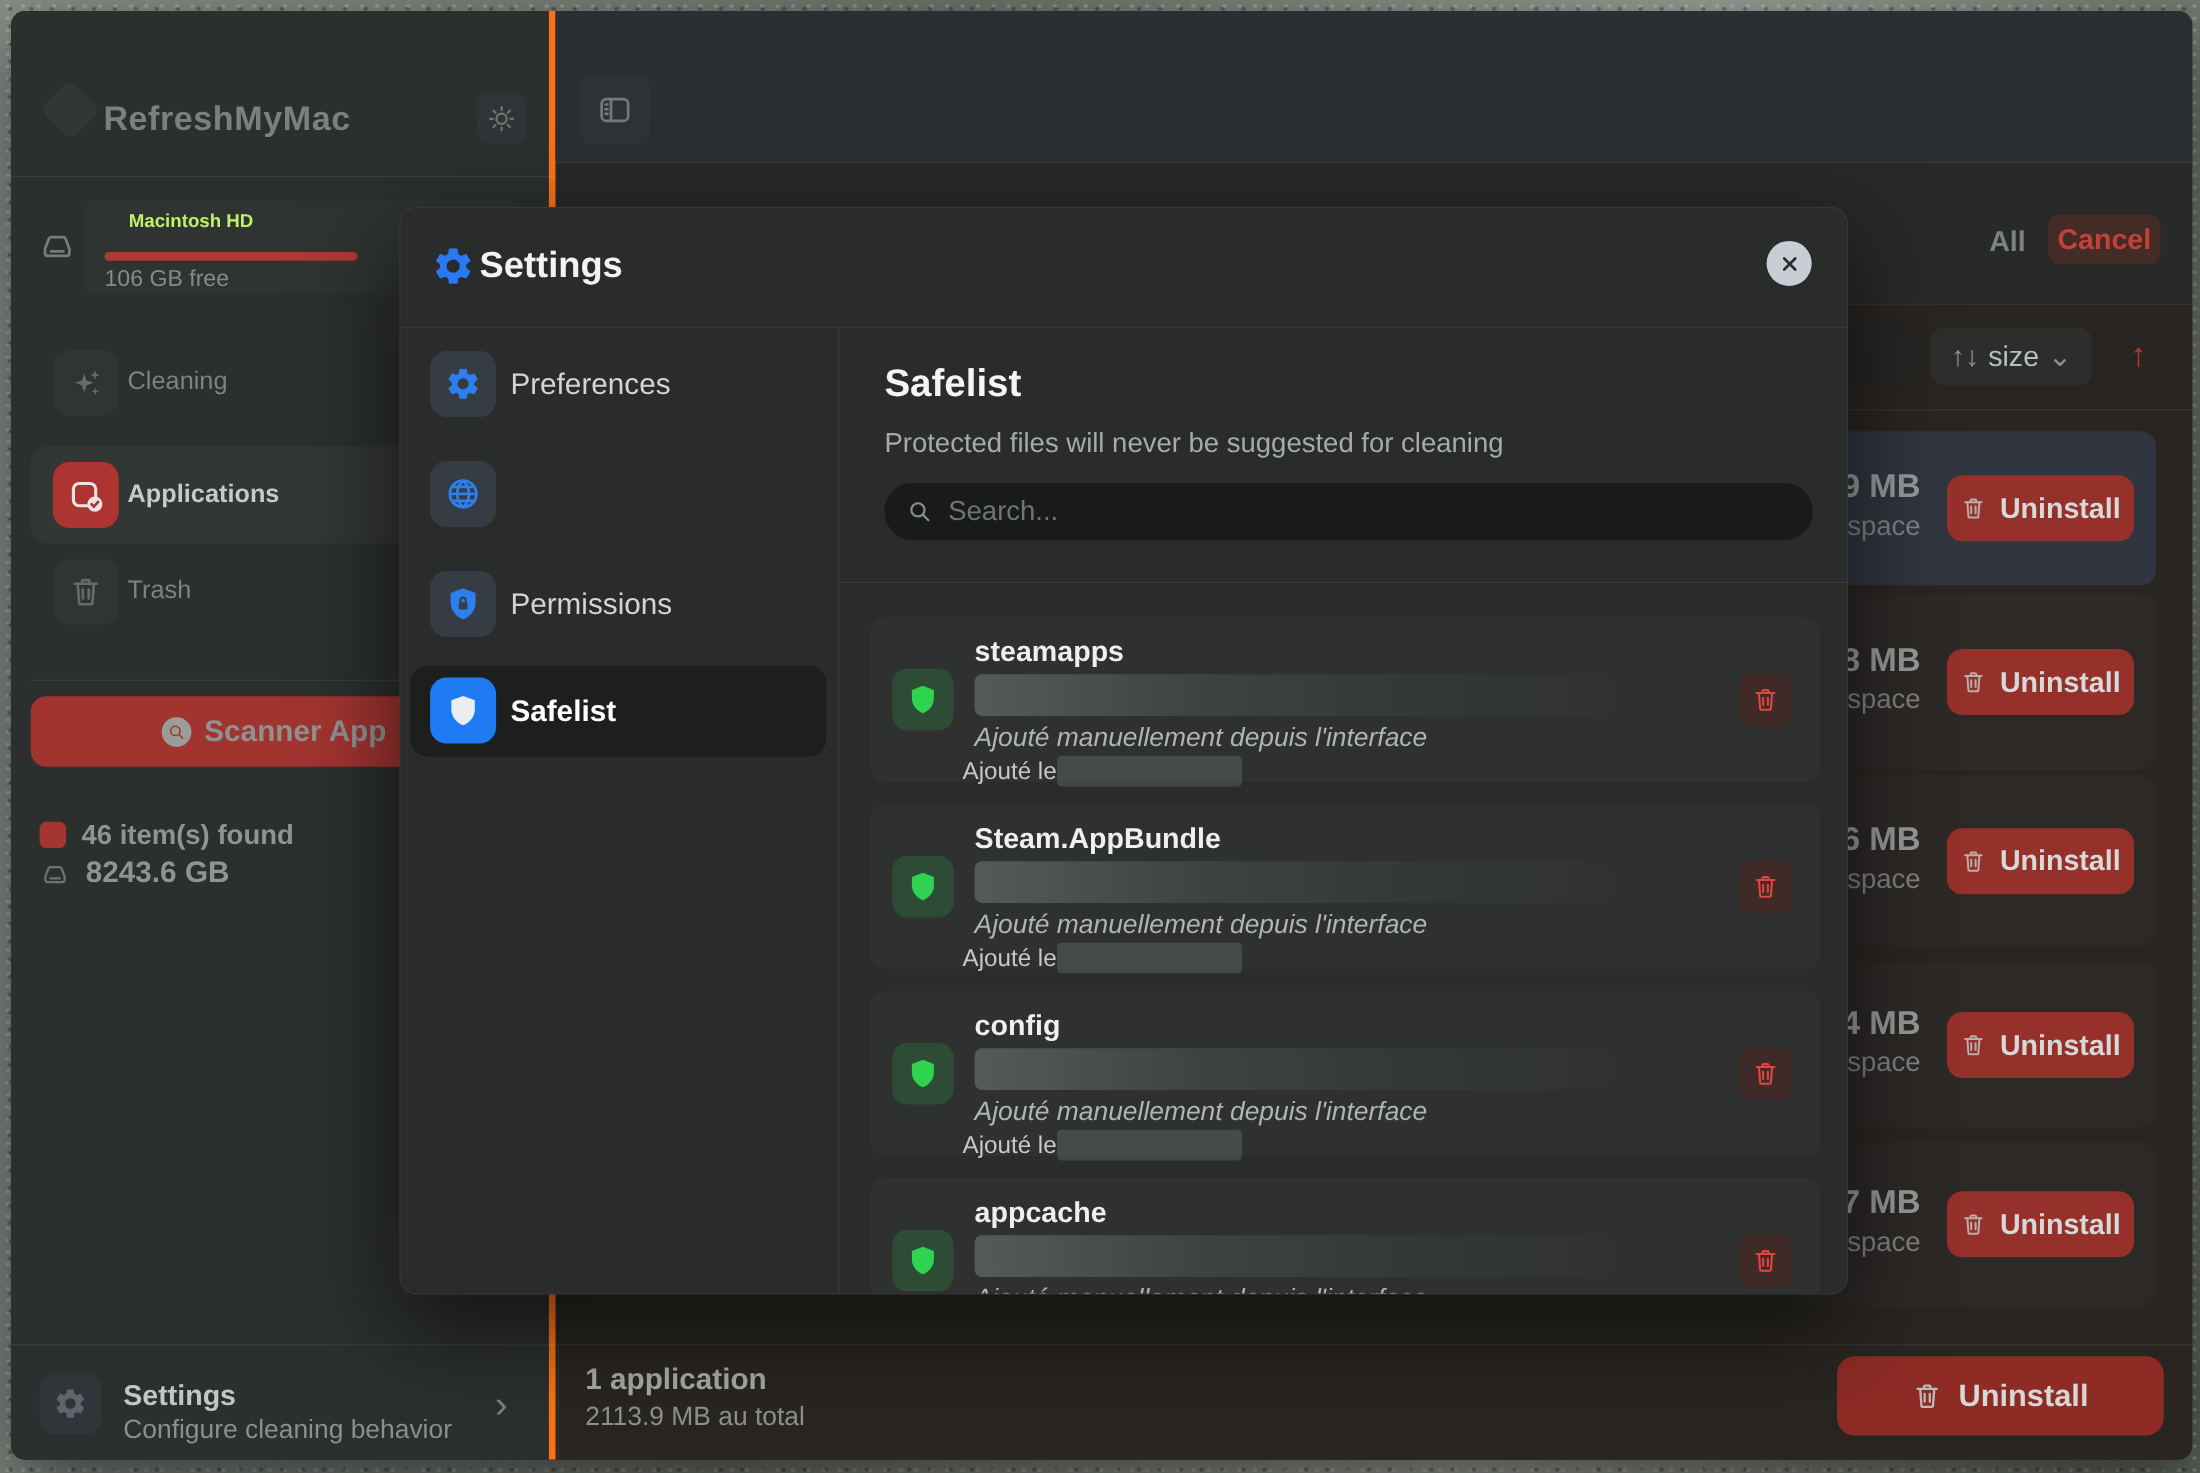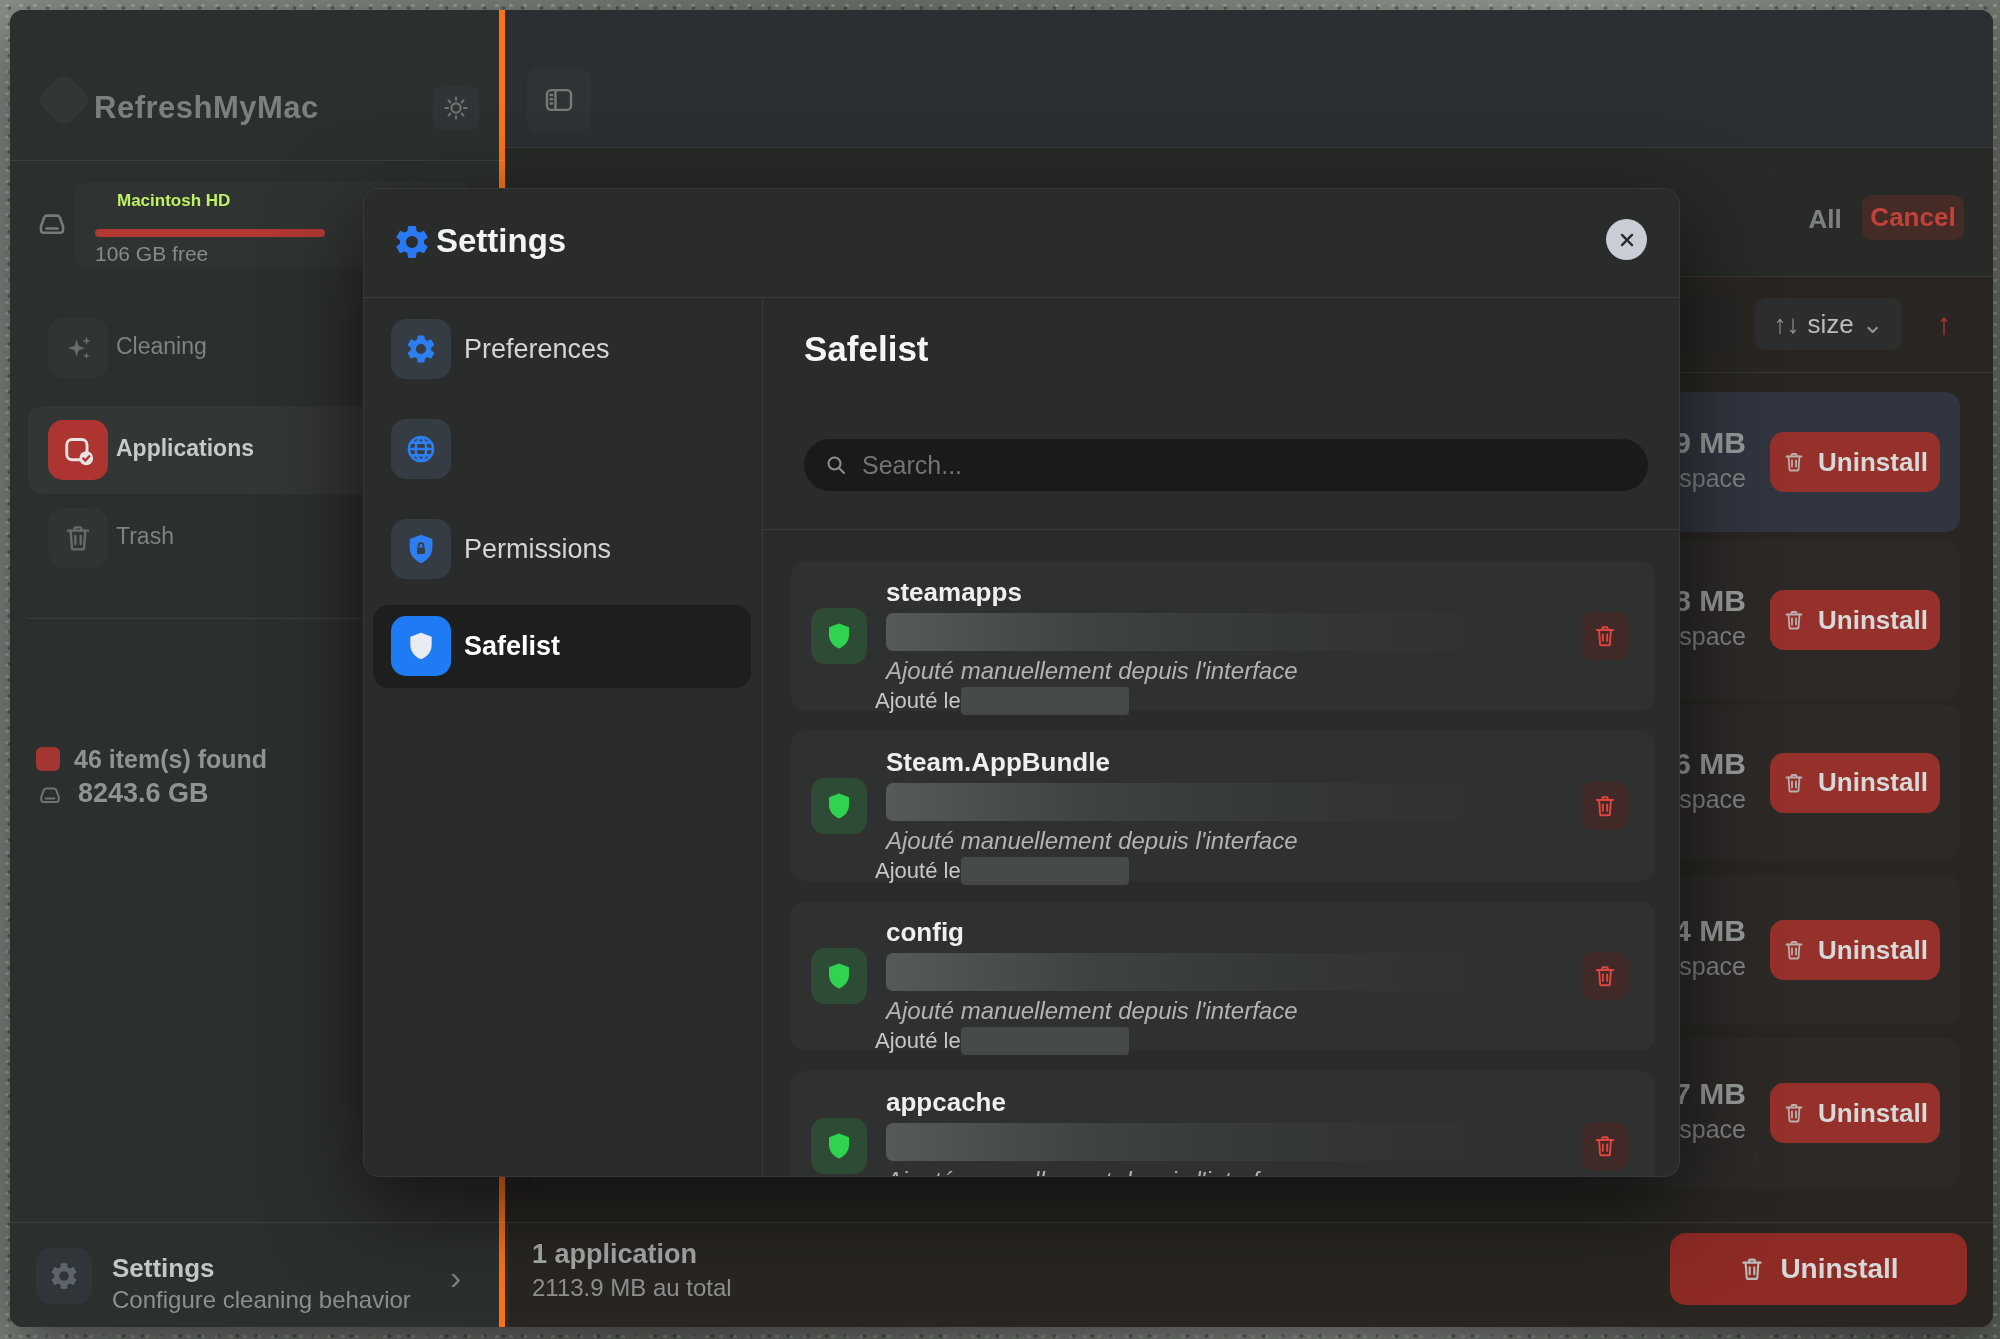--- a/index.html
+++ b/index.html
@@ -218,20 +218,28 @@
 
     <div class="nav-tile" style="top:498px">
       <svg class="ic" width="32" height="32">
           <use href="#i-trash"></use>
         </svg>
     </div>
     <div class="nav-label" style="top:513px">Trash</div>
 
     <div class="hdiv" style="left:18px;top:608px;width:449px"></div>
 
+    <div class="scanner-btn">
+      <span class="scanner-ic">
+        <svg class="ic" width="17" height="17">
+            <use href="#i-search"></use>
+          </svg>
+      </span>
+      <span class="scanner-label">Scanner App</span>
+    </div>
 
     <div class="stat-ic1"></div>
     <div class="stat-t1">46 item(s) found</div>
     <svg class="ic stat-ic2" width="30" height="30">
         <use href="#i-drive"></use>
       </svg>
     <div class="stat-t2">8243.6 GB</div>
 
     <div class="set-tile">
       <svg class="ic" width="32" height="32">
@@ -369,20 +377,21 @@
       <div class="m-sel-row"></div>
       <div class="m-item-tile tile-blue" style="top:317px">
         <svg class="ic" width="32" height="32">
             <use href="#i-shield"></use>
           </svg>
       </div>
       <div class="m-item-label" style="top:317px;font-weight:bold;color:#ffffff">Safelist</div>
     </div>
 
     <div class="p-title">Safelist</div>
+    <div class="p-sub">Protected files will never be suggested for cleaning</div>
     <div class="p-search">
       <svg class="ic" width="24" height="24">
           <use href="#i-search"></use>
         </svg>
       <input type="text" placeholder="Search..." style="">
     </div>
     <div class="p-div"></div>
 
     <div class="slc" style="top:372px">
       <div class="slc-tile">

